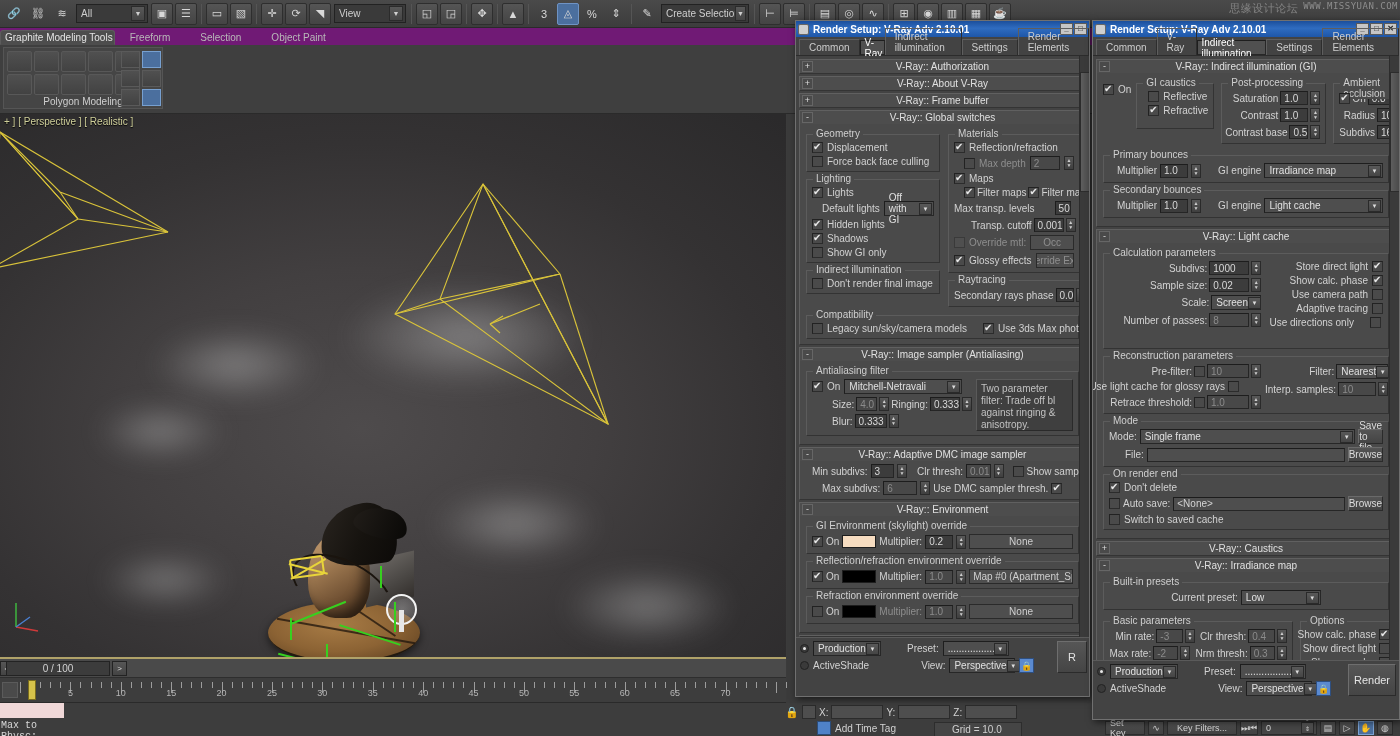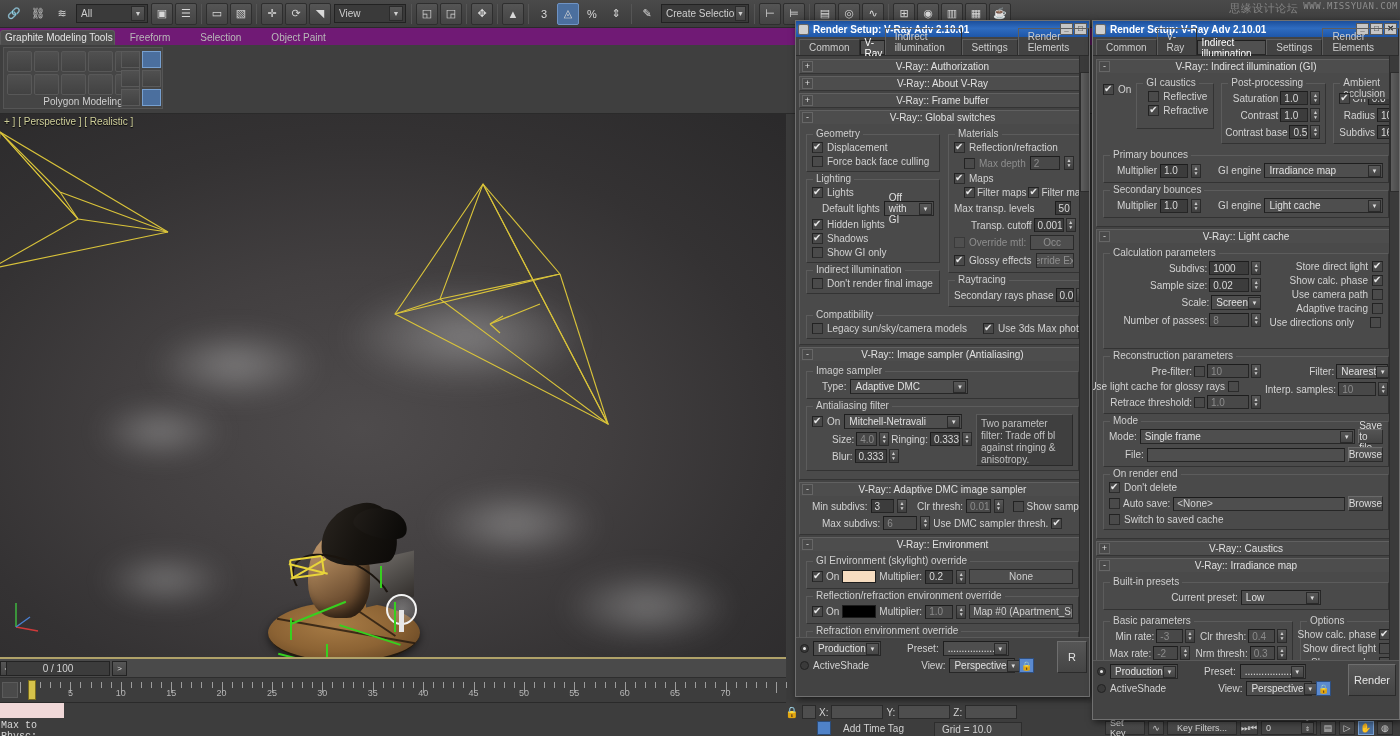--- a/index.html
+++ b/index.html
@@ -209,21 +209,21 @@
   }
   .coordbar {
     position: absolute; left: 782px; top: 0; width: 318px; height: 33px;
   }
   .coord-in {
     width: 52px; height: 14px; background: #4e4e4e; border: 1px solid #2b2b2b;
   }
   .gridbox {
     height: 15px; background: #454545; border: 1px solid #2d2d2d;
     font-size: 10px; color: #d0d0d0; display: flex; align-items: center;
-    padding: 0 7px;
+    padding: 0 17px;
   }
   .animbar { position: absolute; left: 1105px; top: 0; width: 295px; height: 33px; }
   .ab-btn {
     height: 14px; background: linear-gradient(#505050,#424242);
     border: 1px solid #2c2c2c; font-size: 9px; color: #d4d4d4;
     display: flex; align-items: center; justify-content: center; padding: 0 4px;
   }
   .ab-btn.on { background: #4b6f9e; border-color: #7ba2d2; }
   .ab-sel {
     height: 14px; background: #454545; border: 1px solid #2b2b2b;
@@ -671,21 +671,21 @@
         <span class="lbl">Y:</span>
         <div class="coord-in"></div>
         <span class="lbl">Z:</span>
         <div class="coord-in"></div>
       </div>
       <div class="row" style="margin:3px 0 0 4px;gap:4px">
         <div class="gridbox" style="width:88px;margin-left:148px">
           <span>Grid = 10.0</span>
         </div>
       </div>
-      <div style="position:absolute;left:35px;top:18px;display:flex;align-items:center;gap:12px">
+      <div style="position:absolute;left:35px;top:18px;display:flex;align-items:center;gap:4px">
         <div style="width:14px;height:14px;background:#4f82c8;border:1px solid #2b4c79"></div>
         <span class="lbl">Add Time Tag</span>
       </div>
     </div>
 
     <div class="animbar">
       <div style="position:absolute;left:0;top:2px;display:flex;gap:3px;align-items:center">
         <div class="ab-btn" style="width:44px">
           <span>Auto Key</span>
         </div>
@@ -911,30 +911,20 @@
           </div>
         </div>
       </div>
 
       <div class="roll">
         <div class="roll-hdr">
           <span class="roll-pm">-</span>
           <span>V-Ray:: Image sampler (Antialiasing)</span>
         </div>
         <div class="roll-body">
-          <div class="grp">
-            <span class="grp-t">Image sampler</span>
-            <div class="row" style="margin-bottom:0">
-              <span class="lbl" style="margin-left:10px">Type:</span>
-              <div class="sel" style="width:118px">
-                <span>Adaptive DMC</span>
-                <span class="arrow">▼</span>
-              </div>
-            </div>
-          </div>
           <div class="grp">
             <span class="grp-t">Antialiasing filter</span>
             <div style="display:flex;gap:4px">
               <div style="width:160px">
                 <div class="row">
                   <span class="cb on"></span>
                   <span class="lbl">On</span>
                   <div class="sel" style="width:118px">
                     <span>Mitchell-Netravali</span>
                     <span class="arrow">▼</span>

